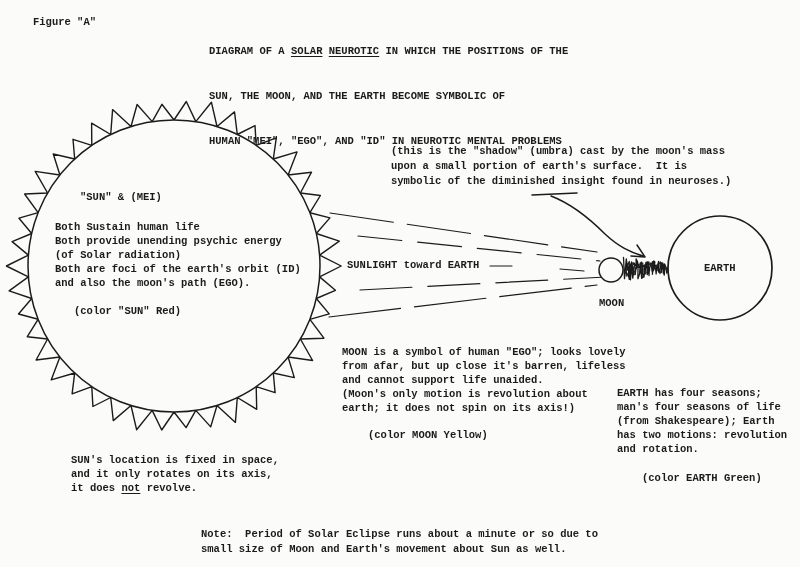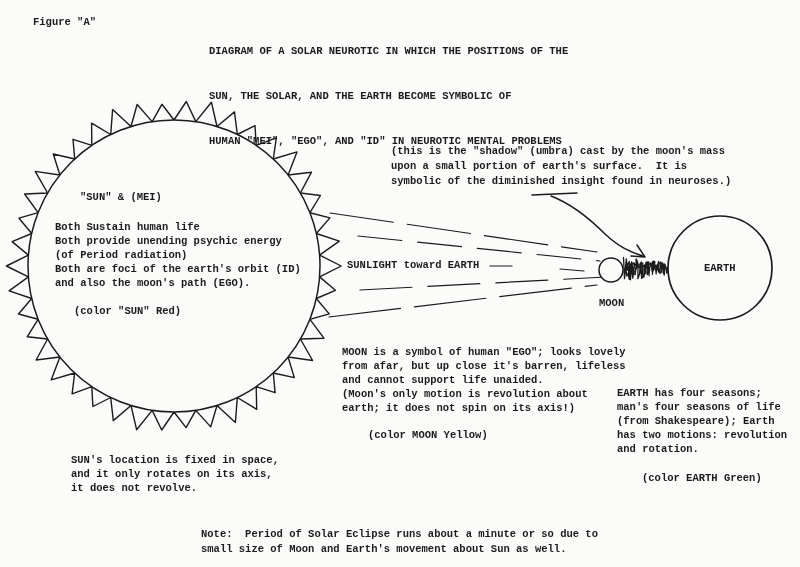--- a/index.html
+++ b/index.html
@@ -6,21 +6,21 @@
   .page{
     position:relative;width:800px;height:567px;background:#fbfbfa;
     font-family:"Liberation Mono","DejaVu Sans Mono",monospace;
     font-weight:700;color:#1b1b1b;overflow:hidden;
   }
   .art{position:absolute;left:0;top:0;}
   .txt{position:absolute;font-size:10.5px;line-height:14px;white-space:pre;}
   .title-block{line-height:15px;}
   .umbra{line-height:15px;}
   .note-block{line-height:15px;}
-  .u{text-underline-offset:2px;text-decoration-thickness:1.2px;}
+  .u{text-decoration:underline;text-underline-offset:2px;text-decoration-thickness:1.2px;}
 </style>
 </head>
 <body>
 
 <div class="page">
 
   <svg class="art" width="800" height="567" viewBox="0 0 800 567">
     <g stroke="#1b1b1b" fill="none" stroke-linecap="round" stroke-linejoin="round">
 
       <path id="sun-spikes" stroke-width="1.4" d="M174.0 120.0 L186.3 101.5 L195.8 121.6 L211.4 102.2 L217.0 126.5 L234.5 111.9 L237.3 134.5 L255.0 125.6 L256.2 145.4 L276.3 137.8 L273.3 159.0 L297.0 151.9 L288.1 175.0 L311.5 172.2 L300.4 193.0 L320.4 195.5 L309.9 212.7 L329.9 217.9 L316.3 233.5 L339.3 241.1 L319.6 255.1 L341.2 266.0 L319.6 276.9 L335.4 290.3 L316.3 298.5 L329.2 313.9 L309.9 319.3 L323.9 338.2 L300.4 339.0 L312.6 360.5 L288.1 357.0 L294.3 377.6 L273.3 373.0 L275.1 392.7 L256.2 386.6 L256.7 409.3 L237.3 397.5 L235.4 422.4 L217.0 405.5 L210.7 426.9 L195.8 410.4 L186.1 427.6 L174.0 412.0 L161.7 430.0 L152.2 410.4 L136.6 429.7 L131.0 405.5 L113.3 420.6 L110.7 397.5 L92.9 406.5 L91.8 386.6 L72.1 393.8 L74.7 373.0 L51.2 379.9 L59.9 357.0 L36.1 360.0 L47.6 339.0 L27.3 336.7 L38.1 319.3 L18.5 314.0 L31.7 298.5 L9.1 290.9 L28.4 276.9 L6.4 266.0 L28.4 255.1 L12.1 241.6 L31.7 233.5 L19.0 218.2 L38.1 212.7 L24.6 194.0 L47.6 193.0 L35.2 171.4 L59.9 175.0 L53.3 154.0 L74.7 159.0 L73.0 139.3 L91.8 145.4 L91.6 123.2 L110.7 134.5 L112.6 109.6 L131.0 126.5 L137.1 104.5 L152.2 121.6 L161.9 104.3 L174.0 120.0 "></path>
@@ -42,28 +42,28 @@
       <polyline id="scribble2" stroke-width="1.1" points="626.3,276.1 626.4,268.5 625.8,273.5 626.0,270.6 628.1,276.2 629.3,268.2 630.0,264.3 630.7,272.2 629.3,273.8 629.1,265.5 631.1,269.2 631.1,263.3 633.5,262.9 632.1,265.9 634.7,263.0 633.1,273.8 635.7,269.8 635.6,267.5 635.3,274.7 636.0,268.6 637.6,264.9 638.9,266.2 637.3,264.2 640.1,264.1 640.9,262.9 639.9,273.5 641.6,262.0 640.1,263.1 642.9,263.0 641.7,270.4 643.2,265.4 645.0,267.4 643.4,266.6 646.5,267.2 645.2,269.1 647.3,264.6 647.9,262.7 647.3,264.9 647.4,270.3 648.9,264.4 648.5,271.5 648.8,264.9 650.9,263.1 652.1,272.0 652.7,268.1 652.7,263.8 654.2,266.2 653.8,264.0 655.3,267.5 654.4,268.8 654.6,267.3 655.4,268.3 656.1,274.1 656.4,272.7 656.8,264.8 659.3,269.3 659.6,271.7 659.2,272.2 660.6,271.8 659.9,273.8 660.6,265.1 662.9,264.1 662.6,268.9 663.4,266.5 663.3,273.6 664.6,264.5 663.8,265.5 665.7,269.0 666.9,273.0 667.4,267.4"></polyline>
 
       <circle cx="720" cy="268" r="52" fill="#fbfbfa" stroke-width="1.7"></circle>
     </g>
   </svg>
 
   <div class="txt" style="left:33px;top:15px">Figure "A"</div>
 
   <div class="txt title-block" style="left:209px;top:14px">
     <div><span>DIAGRAM OF A </span><span class="u">SOLAR</span><span> </span><span class="u">NEUROTIC</span><span> IN WHICH THE POSITIONS OF THE</span></div>
-    <div>SUN, THE SOLAR, AND THE EARTH BECOME SYMBOLIC OF</div>
+    <div>SUN, THE MOON, AND THE EARTH BECOME SYMBOLIC OF</div>
     <div>HUMAN "MEI", "EGO", AND "ID" IN NEUROTIC MENTAL PROBLEMS</div>
   </div>
 
   <div class="txt" style="left:80px;top:190px">"SUN" &amp; (MEI)</div>
   <div class="txt" style="left:55px;top:220px">Both Sustain human life
 Both provide unending psychic energy
-(of Period radiation)
+(of Solar radiation)
 Both are foci of the earth's orbit (ID)
 and also the moon's path (EGO).</div>
   <div class="txt" style="left:74px;top:304px">(color "SUN" Red)</div>
 
   <div class="txt umbra" style="left:391px;top:144px">(this is the "shadow" (umbra) cast by the moon's mass
 upon a small portion of earth's surface.  It is
 symbolic of the diminished insight found in neuroses.)</div>
 
   <div class="txt" style="left:347px;top:258px">SUNLIGHT toward EARTH</div>
 

